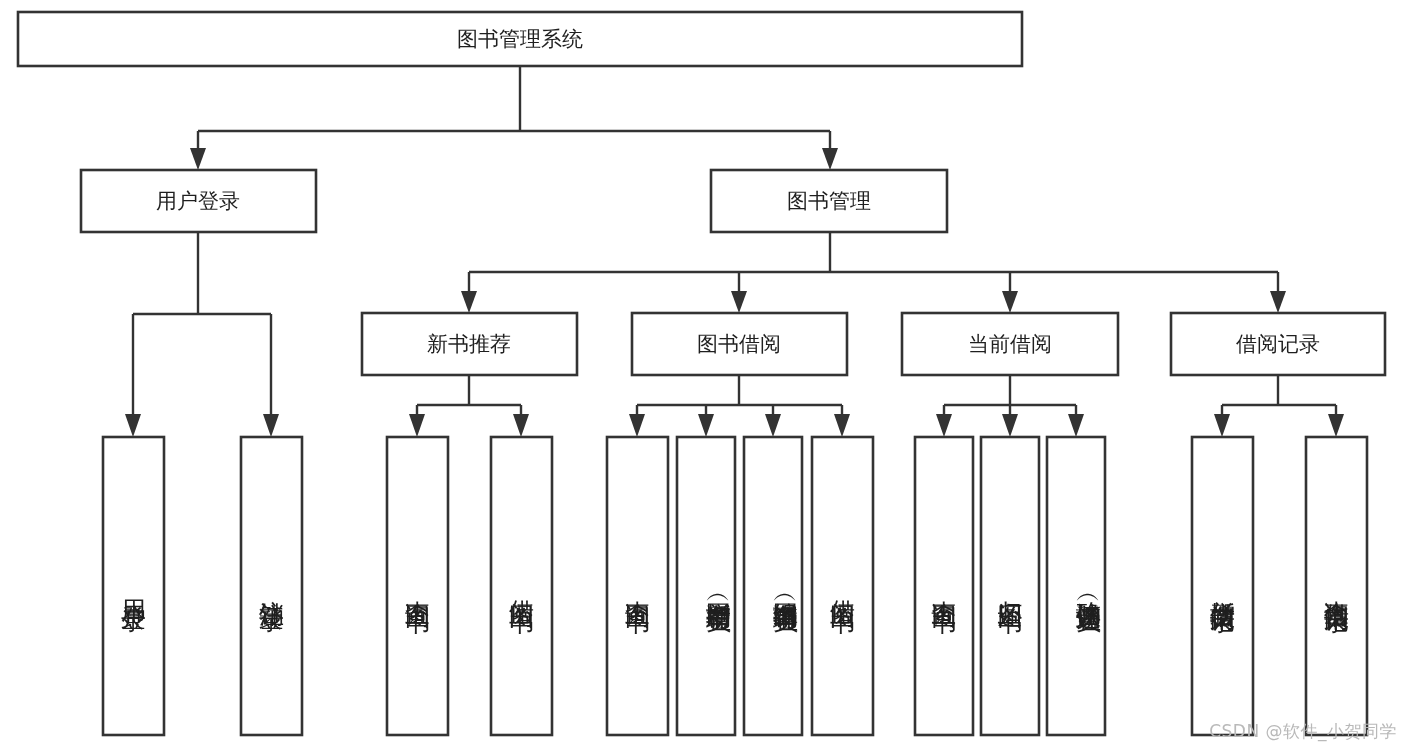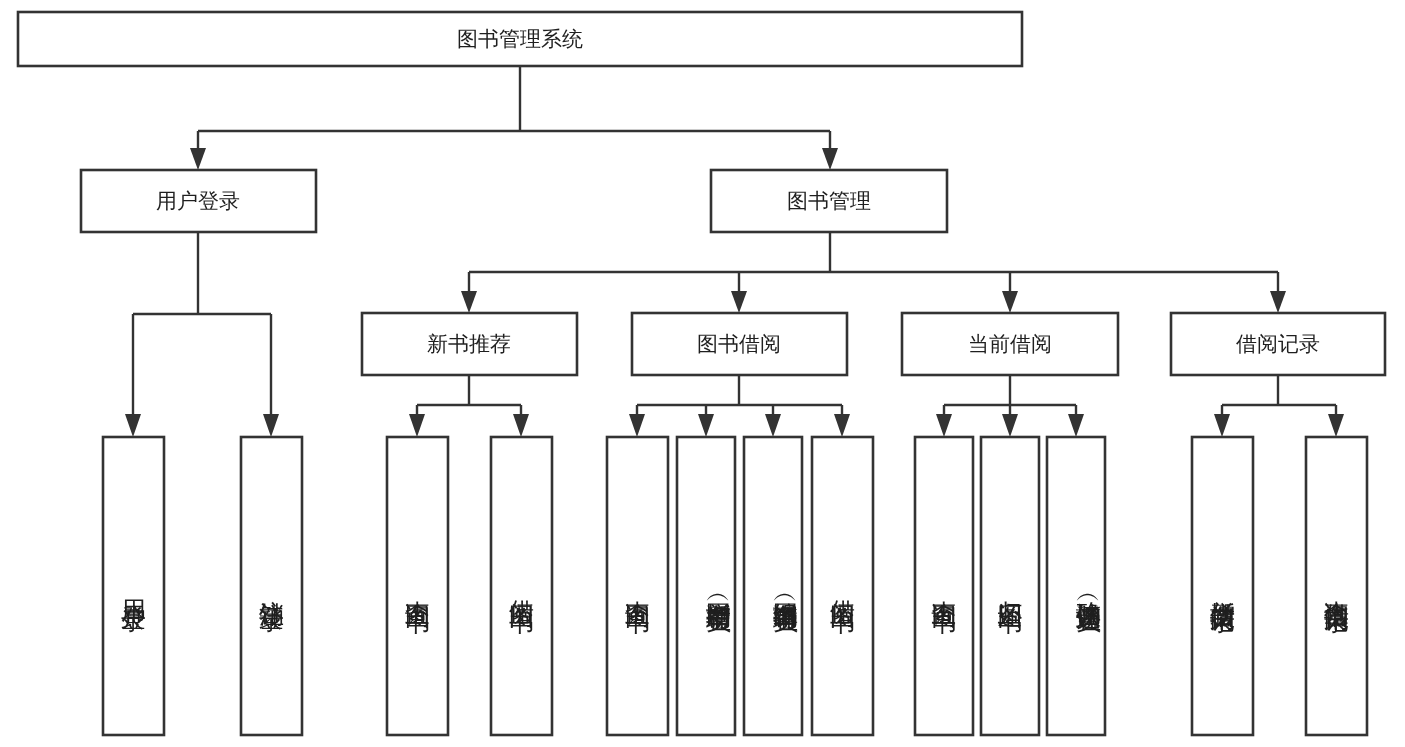--- a/index.html
+++ b/index.html
@@ -213,14 +213,15 @@
     <div class="vlabel" style="position:absolute;left:981px;top:437px;width:58px;height:298px;display:flex;align-items:center;justify-content:center;writing-mode:vertical-rl;text-orientation:upright;font-size:25px;color:#1f1f1f;letter-spacing:3px;">归还图书</div>
 
     <div class="vlabel" style="position:absolute;left:1047px;top:440px;width:58px;height:292px;display:flex;align-items:flex-start;justify-content:center;writing-mode:vertical-rl;text-orientation:upright;font-size:25px;color:#1f1f1f;letter-spacing:1px;">确认归还（管理员）</div>
 
     <div class="vlabel" style="position:absolute;left:1192px;top:437px;width:61px;height:298px;display:flex;align-items:center;justify-content:center;writing-mode:vertical-rl;text-orientation:upright;font-size:25px;color:#1f1f1f;letter-spacing:2px;">新增借阅记录</div>
 
     <div class="vlabel" style="position:absolute;left:1306px;top:437px;width:61px;height:298px;display:flex;align-items:center;justify-content:center;writing-mode:vertical-rl;text-orientation:upright;font-size:25px;color:#1f1f1f;letter-spacing:2px;">查询借阅记录</div>
 
   </div>
 
+  <div class="watermark">CSDN @软件_小贺同学</div>
 
 </div>
 
 </body></html>

